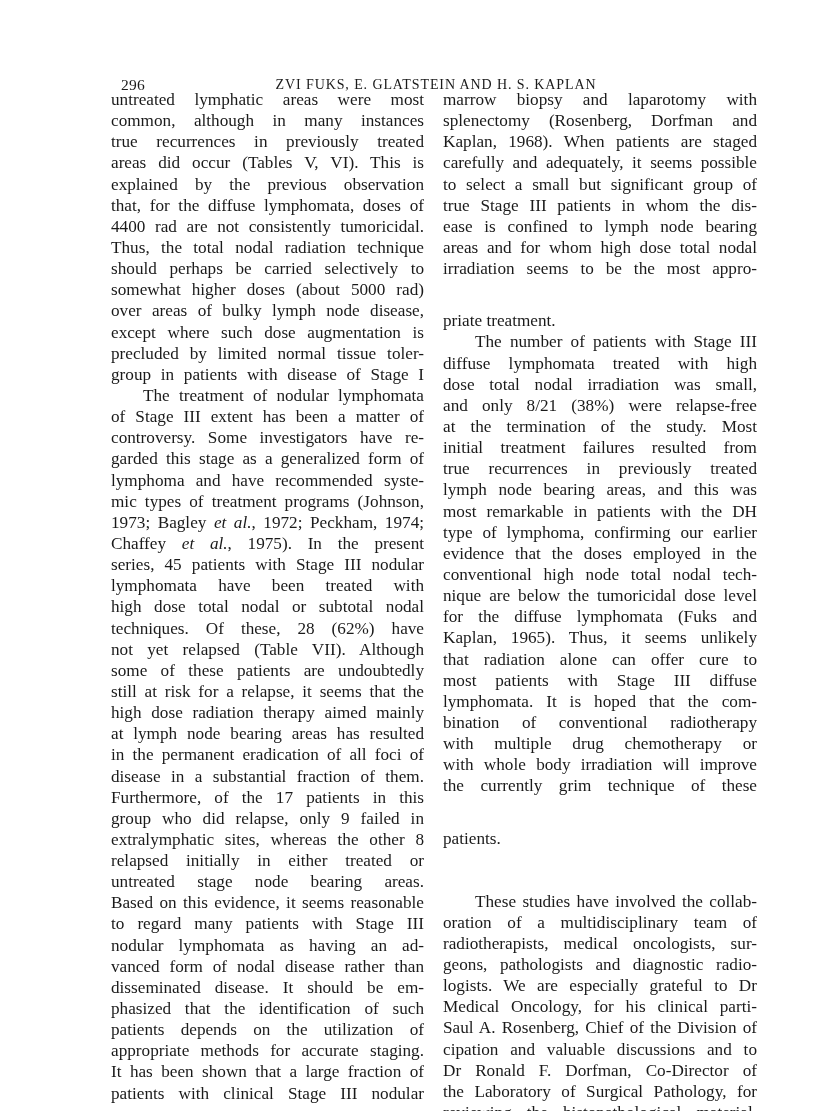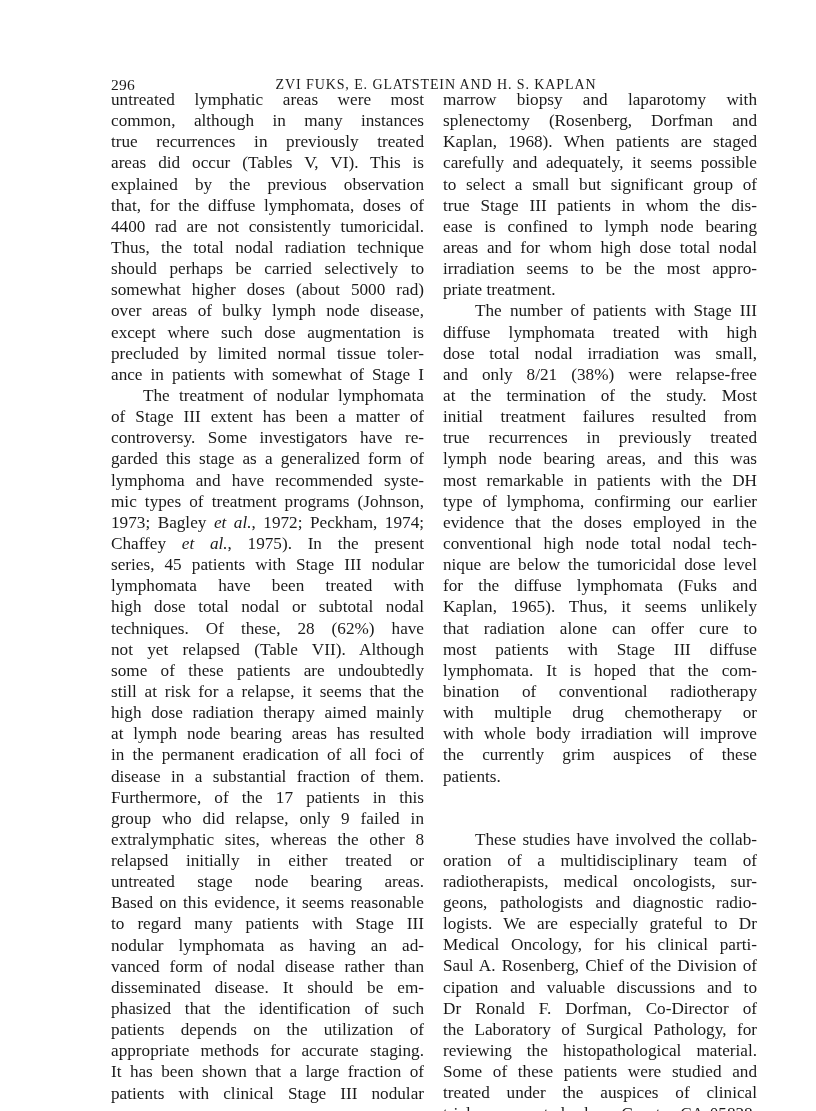--- a/index.html
+++ b/index.html
@@ -2,40 +2,40 @@
 <html><head>
 <meta charset="utf-8">
 <style>
   html, body { margin: 0; padding: 0; background: #ffffff; }
   body {
     width: 816px; height: 1111px; position: relative; overflow: hidden;
     font-family: "DejaVu Serif", "Liberation Serif", serif;
     color: #1a1a1a;
   }
   .page-number {
-    position: absolute; left: 111px; top: 76px;
+    position: absolute; left: 121px; top: 76px;
     font-size: 15.5px; font-family: "Liberation Serif", serif; letter-spacing: 0.2px; text-align: center;
   }
   .running-head {
     position: absolute; left: 162px; width: 548px; top: 77px; text-align: center;
     font-size: 14px; font-family: "Liberation Serif", serif; letter-spacing: 0.9px;
   }
   .column {
     position: absolute; top: 89px;
     font-family: "Liberation Serif", serif;
     font-size: 17.2px;
   }
   .col-left { left: 111px; width: 313px; }
   .col-right { left: 443px; width: 314px; }
   .line {
     display: block; height: 21.15px; line-height: 21.15px;
     text-align: justify; text-align-last: justify; white-space: nowrap;
     overflow: visible;
   }
-  .line.last { text-align-last: left; }
+  .line.last { text-align-last: left; margin-top: 31px; }
   .line.indent { padding-left: 32px; }
   .gap-lg { height: 42px; }
   em { font-style: italic; }
 </style>
 </head>
 <body>
 
 <div class="page-number">296</div>
 <div class="running-head">ZVI FUKS, E. GLATSTEIN AND H. S. KAPLAN</div>
 
@@ -46,21 +46,21 @@
     <span class="line">areas did occur (Tables V, VI).  This is</span>
     <span class="line">explained by the previous observation</span>
     <span class="line">that, for the diffuse lymphomata, doses of</span>
     <span class="line">4400 rad are not consistently tumoricidal.</span>
     <span class="line">Thus, the total nodal radiation technique</span>
     <span class="line">should perhaps be carried selectively to</span>
     <span class="line">somewhat higher doses (about 5000 rad)</span>
     <span class="line">over areas of bulky lymph node disease,</span>
     <span class="line">except where such dose augmentation is</span>
     <span class="line">precluded by limited normal tissue toler-</span>
-    <span class="line">ance in patients with somewhat of Stage I</span>
+    <span class="line">group in patients with disease of Stage I</span>
     <span class="line indent">The treatment of nodular lymphomata</span>
     <span class="line">of Stage III extent has been a matter of</span>
     <span class="line">controversy.  Some investigators have re-</span>
     <span class="line">garded this stage as a generalized form of</span>
     <span class="line">lymphoma and have recommended syste-</span>
     <span class="line">mic types of treatment programs (Johnson,</span>
     <span class="line">1973; Bagley <em>et al.</em>, 1972; Peckham, 1974;</span>
     <span class="line">Chaffey <em>et al.</em>, 1975).  In the present</span>
     <span class="line">series, 45 patients with Stage III nodular</span>
     <span class="line">lymphomata have been treated with</span>
@@ -117,21 +117,21 @@
       <span class="line">conventional high node total nodal tech-</span>
       <span class="line">nique are below the tumoricidal dose level</span>
       <span class="line">for the diffuse lymphomata (Fuks and</span>
       <span class="line">Kaplan, 1965).  Thus, it seems unlikely</span>
       <span class="line">that radiation alone can offer cure to</span>
       <span class="line">most patients with Stage III diffuse</span>
       <span class="line">lymphomata.  It is hoped that the com-</span>
       <span class="line">bination of conventional radiotherapy</span>
       <span class="line">with multiple drug chemotherapy or</span>
       <span class="line">with whole body irradiation will improve</span>
-      <span class="line">the currently grim auspices of these</span>
+      <span class="line">the currently grim technique of these</span>
       <span class="line last">patients.</span>
     </div>
     <div class="gap-lg"></div>
     <div>
       <span class="line indent">These studies have involved the collab-</span>
       <span class="line">oration of a multidisciplinary team of</span>
       <span class="line">radiotherapists, medical oncologists, sur-</span>
       <span class="line">geons, pathologists and diagnostic radio-</span>
       <span class="line">logists.  We are especially grateful to Dr</span>
       <span class="line">Medical Oncology, for his clinical parti-</span>

